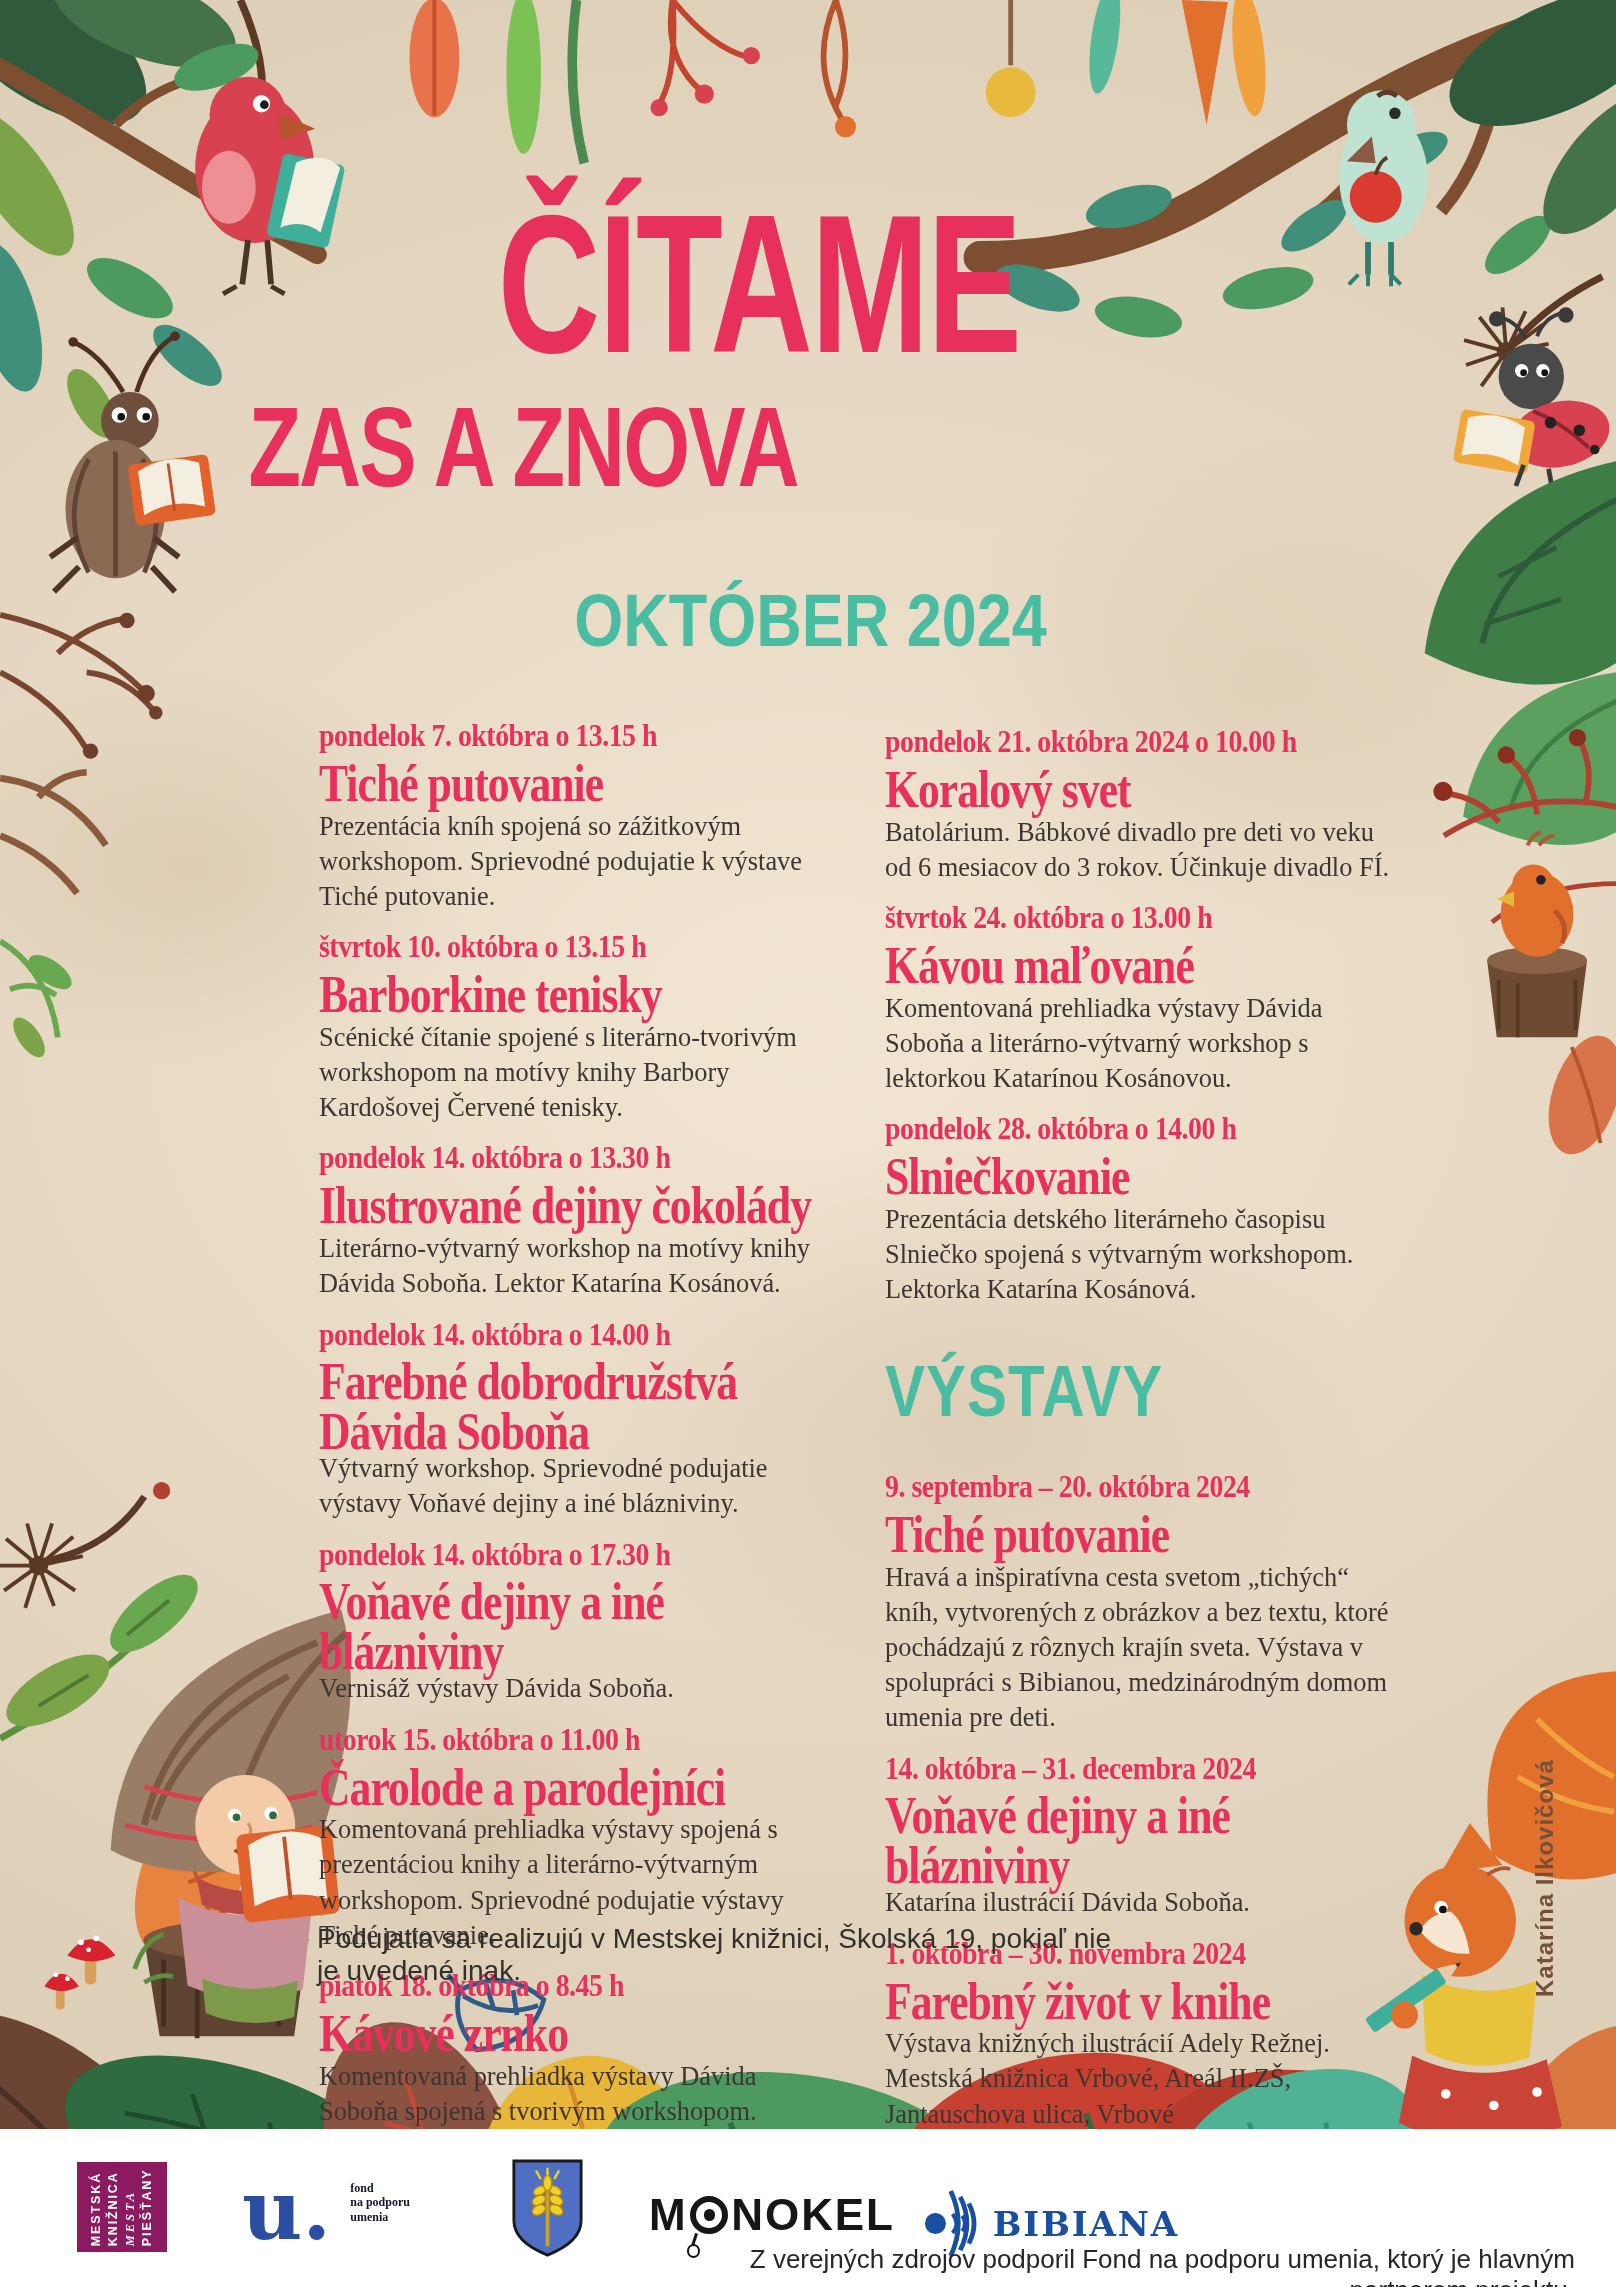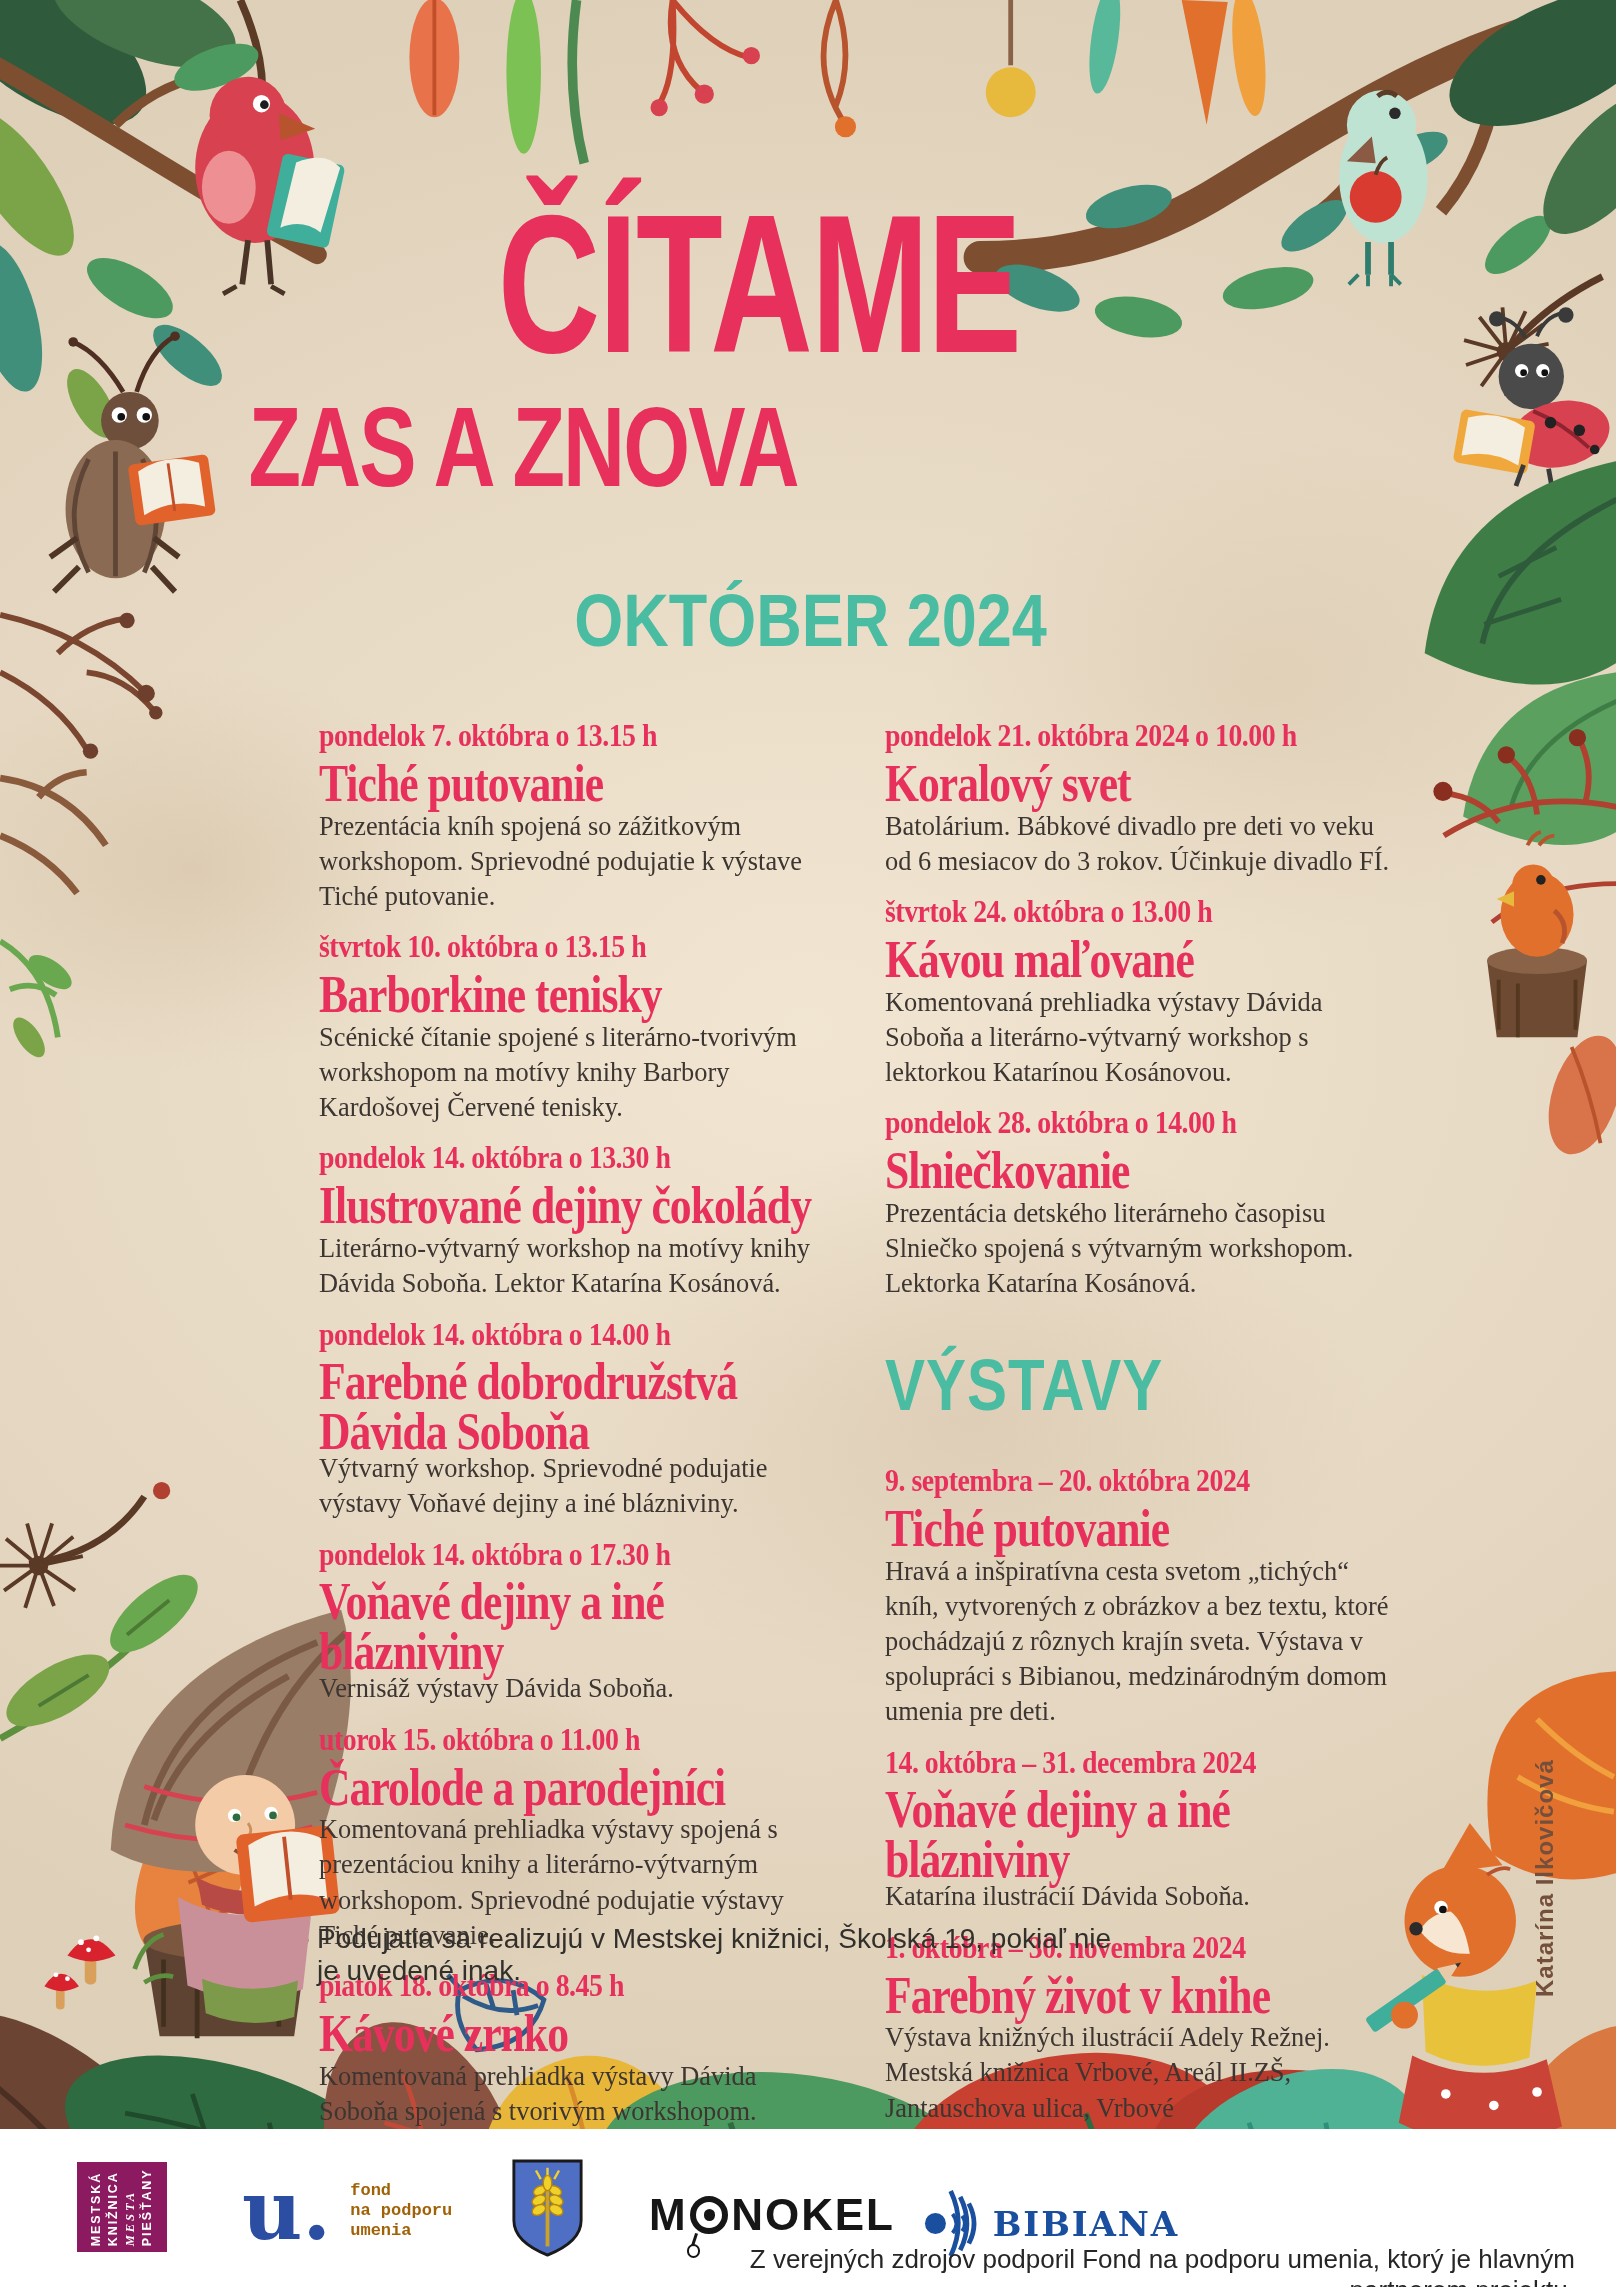--- a/index.html
+++ b/index.html
@@ -31,21 +31,21 @@
     transform:scale(1,1.32);transform-origin:top center;white-space:nowrap;
   }
   .title-month{
     left:574px;top:578px;width:473px;text-align:center;
     font-size:63px;font-weight:bold;color:#49BCA2;letter-spacing:0px;
     transform:scale(1,1.18);transform-origin:top center;white-space:nowrap;
   }
   
   .col{position:absolute;top:719px;width:521px;}
   .col-left{left:319px;}
-  .col-right{left:885px;}
+  .col-right{left:885px;margin-top:6px;}
   .event{margin-bottom:16.3px;font-family:Liberation Serif, serif;}
   .ev-date{
     font-size:29px;font-weight:bold;color:#E7305B;letter-spacing:-0.5px;
     transform:scale(.96,1.12);transform-origin:left center;white-space:nowrap;
   }
   .ev-title{
     font-size:45px;font-weight:bold;color:#E7305B;line-height:.98;
     letter-spacing:-1px;margin:5.8px 0 6.7px 0;
     transform:scale(.97,1.15);transform-origin:left top;
   }
@@ -80,21 +80,21 @@
     white-space:nowrap;
   }
   .logo-piestany .ln.it{font-family:"Liberation Serif",serif;font-style:italic;letter-spacing:2.9px;}
   .logo-fpu{left:242px;top:2163px;display:flex;align-items:flex-start;}
   .logo-fpu .u{
     font-family:"DejaVu Serif",serif;font-weight:bold;font-size:83px;line-height:.8;
     color:#2B4EA2;margin-top:13.4px;
   }
   .logo-fpu .txt{margin-left:19px;margin-top:17.3px;}
   .logo-fpu .txt div{
-    font-family:Liberation Mono, monospace;font-weight:bold;font-size:17px;line-height:1.18;color:#a16207;
+    font-family:Liberation Serif, serif;font-weight:bold;font-size:12px;line-height:1.18;color:#0f172a;
   }
   .logo-monokel{
     left:649px;top:2190px;display:flex;align-items:center;
     font-size:44px;font-weight:bold;color:#161616;letter-spacing:1.9px;
   }
   .mono-o{
     position:relative;width:38px;height:38px;border:6.7px solid #161616;border-radius:50%;
     margin:0 2.9px;box-sizing:border-box;
   }
   .mono-o .pupil{

